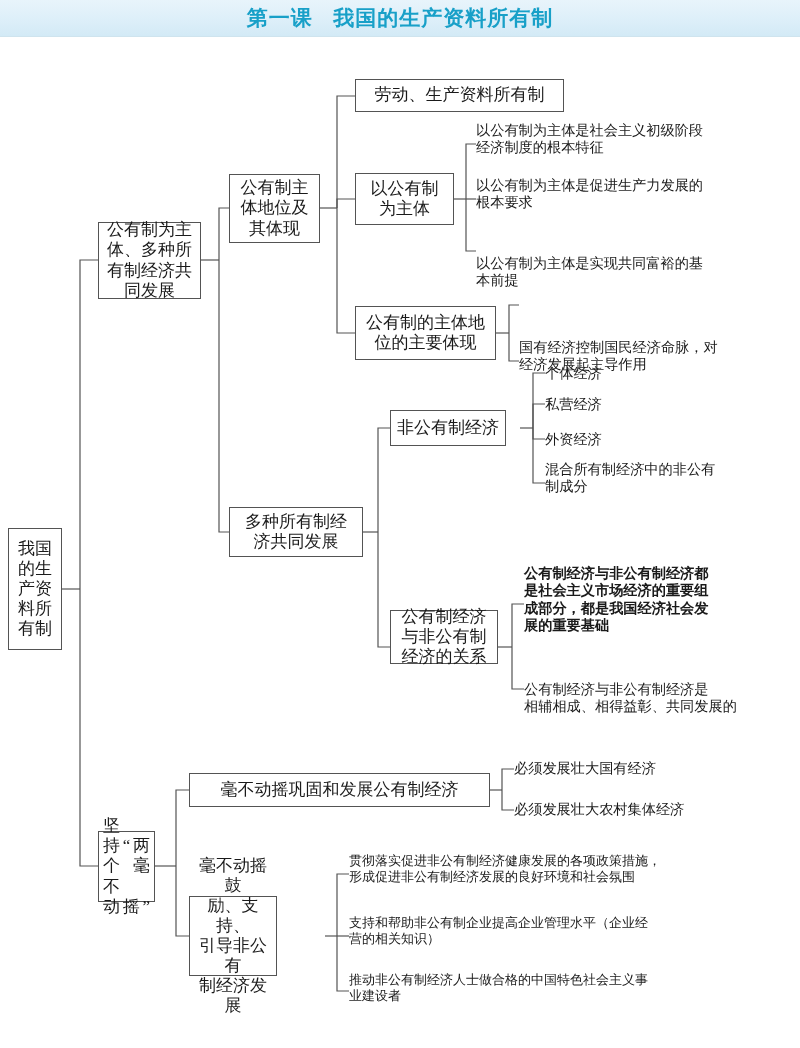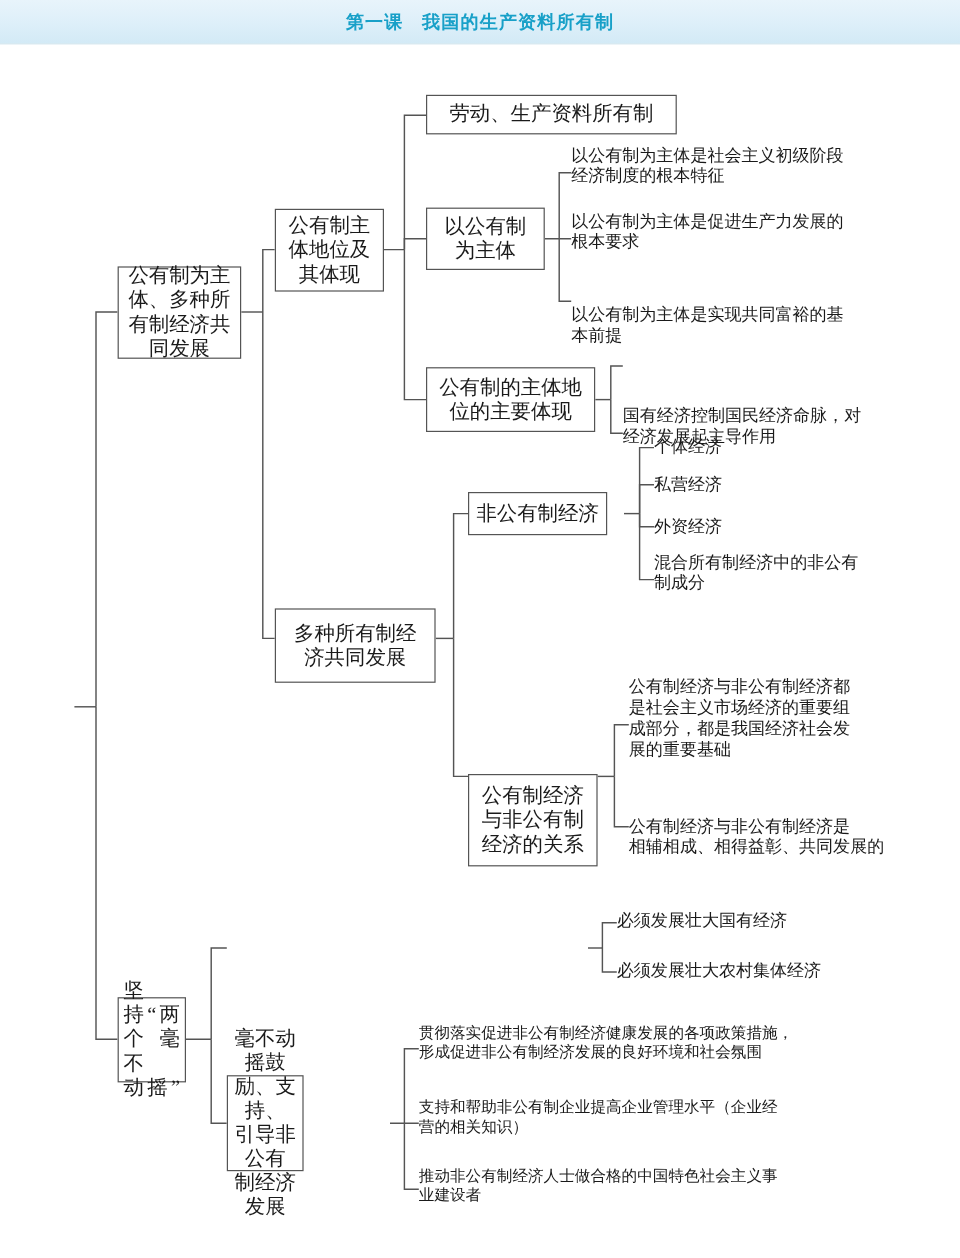--- a/index.html
+++ b/index.html
@@ -12,21 +12,21 @@
     overflow:hidden;
   }
   #header{
     position:absolute;left:0;top:0;width:800px;height:36px;
     background:linear-gradient(180deg,#e8f4fb 0%,#ddeff9 55%,#d3eaf6 100%);
     border-bottom:1px solid #cfe4ee;
     display:flex;align-items:center;justify-content:center;
   }
   #header .title{
     color:#18a0c8;
-    font-size:15px;
+    font-size:21px;
     font-weight:700;
     letter-spacing:1px;
     font-family:"Liberation Sans","DejaVu Sans",sans-serif;
     white-space:pre;
   }
   #canvas{position:absolute;left:0;top:36px;width:800px;height:1012px;}
   svg#wires{position:absolute;left:0;top:0;width:800px;height:1012px;pointer-events:none;}
   .node{
     position:absolute;
     box-sizing:border-box;
@@ -107,74 +107,80 @@
       <path d="M502,754 V733 H514"></path>
       <path d="M502,754 V774 H514"></path>
 
       <path d="M325,900 H337"></path>
       <path d="M337,900 V838 H349"></path>
       <path d="M337,900 V900 H349"></path>
       <path d="M337,900 V955 H349"></path>
     </g>
   </svg>
 
+  <div class="node fs15" style="left:8px;top:492px;width:54px;height:122px;">我国
+的生
+产资
+料所
+有制</div>
 
   <div class="node fs15" style="left:98px;top:186px;width:103px;height:77px;">公有制为主
 体、多种所
 有制经济共
 同发展</div>
 
   <div class="node fs15 justify" style="left:98px;top:795px;width:57px;height:71px;">坚持“两
 个 毫 不
 动摇”</div>
 
   <div class="node fs15" style="left:229px;top:138px;width:91px;height:69px;">公有制主
 体地位及
 其体现</div>
 
-  <div class="node fs15" style="left:229px;top:471px;width:134px;height:62px;">多种所有制经
+  <div class="node fs15" style="left:229px;top:471px;width:134px;height:50px;">多种所有制经
 济共同发展</div>
 
   <div class="node fs15" style="left:355px;top:43px;width:209px;height:33px;">劳动、生产资料所有制</div>
 
   <div class="node fs15" style="left:355px;top:137px;width:99px;height:52px;">以公有制
 为主体</div>
 
   <div class="node fs15" style="left:355px;top:270px;width:141px;height:54px;text-align:center;">公有制的主体地
 位的主要体现</div>
 
   <div class="node fs15" style="left:390px;top:374px;width:116px;height:36px;">非公有制经济</div>
 
-  <div class="node fs15" style="left:390px;top:574px;width:108px;height:77px;margin-top:35px;">公有制经济
+  <div class="node fs15" style="left:390px;top:574px;width:108px;height:54px;">公有制经济
 与非公有制
 经济的关系</div>
 
+  <div class="node fs15" style="left:189px;top:737px;width:301px;height:34px;">毫不动摇巩固和发展公有制经济</div>
 
-  <div class="node fs15" style="left:189px;top:860px;width:64px;height:80px;">毫不动摇鼓
+  <div class="node fs15" style="left:189px;top:860px;width:88px;height:80px;">毫不动摇鼓
 励、支持、
 引导非公有
 制经济发展</div>
 
   <div class="leaf fs14" style="left:476px;top:86px;width:320px;">以公有制为主体是社会主义初级阶段
 经济制度的根本特征</div>
   <div class="leaf fs14" style="left:476px;top:141px;width:320px;">以公有制为主体是促进生产力发展的
 根本要求</div>
   <div class="leaf fs14" style="left:476px;top:193px;width:320px;margin-top:26px;">以公有制为主体是实现共同富裕的基
 本前提</div>
 
   <div class="leaf fs14" style="left:519px;top:303px;width:278px;">国有经济控制国民经济命脉，对
 经济发展起主导作用</div>
 
   <div class="leaf fs14" style="left:545px;top:329px;width:250px;">个体经济</div>
   <div class="leaf fs14" style="left:545px;top:360px;width:250px;">私营经济</div>
   <div class="leaf fs14" style="left:545px;top:395px;width:250px;">外资经济</div>
   <div class="leaf fs14" style="left:545px;top:425px;width:250px;">混合所有制经济中的非公有
 制成分</div>
 
-  <div class="leaf fs14" style="left:524px;top:529px;width:272px;">公有制经济与非公有制经济都
+  <div class="leaf fs14" style="left:524px;top:529px;width:272px;font-weight:bold;">公有制经济与非公有制经济都
 是社会主义市场经济的重要组
 成部分，都是我国经济社会发
 展的重要基础</div>
   <div class="leaf fs14" style="left:524px;top:645px;width:276px;">公有制经济与非公有制经济是
 相辅相成、相得益彰、共同发展的</div>
 
   <div class="leaf fs14" style="left:514px;top:765px;width:280px;">必须发展壮大农村集体经济</div>
   <div class="leaf fs14" style="left:514px;top:724px;width:280px;">必须发展壮大国有经济</div>
 
   <div class="leaf fs13" style="left:349px;top:817px;width:450px;">贯彻落实促进非公有制经济健康发展的各项政策措施，

